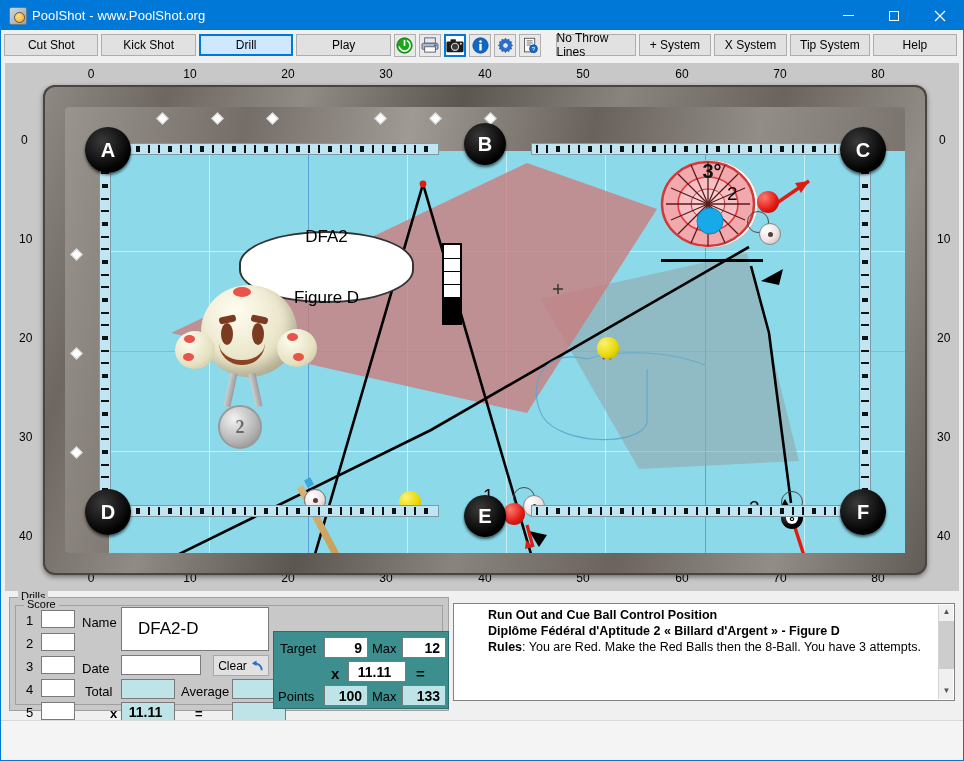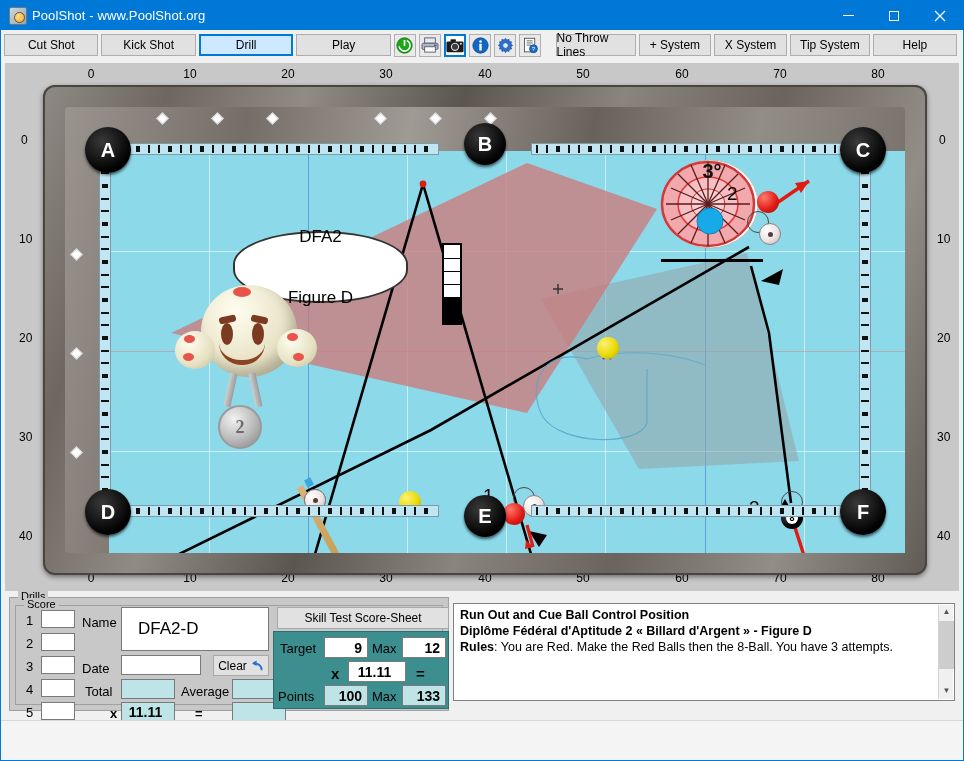--- a/index.html
+++ b/index.html
@@ -565,21 +565,21 @@
           <div class="power" style="left:333px; top:92px;">
             <div class="seg" style="top:13px;"></div>
             <div class="seg" style="top:26px;"></div>
             <div class="seg" style="top:39px;"></div>
             <div class="seg" style="top:52px;"></div>
             <div class="seg" style="top:65px;"></div>
             <div class="fill" style="height:26px; bottom:0;"></div>
             <div class="seg" style="bottom:13px;"></div>
           </div>
 
-          <div class="bubble" style="left:124px; top:80px;gap:41px;">
+          <div class="bubble" style="left:130px; top:80px;gap:41px;">
             <div>DFA2</div>
             <div>Figure D</div>
           </div>
           <div class="bubble-tail" style="left:145px; top:140px; transform:rotate(22deg);"></div>
 
           <div>
             <div class="mascot-head" style="left:92px; top:134px;"></div>
             <div class="cheek" style="left:66px;  top:180px;"></div>
             <div class="cheek" style="left:168px; top:178px;"></div>
             <div class="blush" style="left:124px; top:136px; width:18px; height:10px;"></div>
@@ -885,40 +885,39 @@
     <span class="lbl" style="left:80px; top:91px;">Total</span>
     <div class="cyanbox" style="position:absolute; left:116px; top:86px; width:54px; height:20px;"></div>
     <span class="lbl" style="left:176px; top:91px;">Average</span>
     <div class="cyanbox" style="position:absolute; left:227px; top:86px; width:54px; height:20px;"></div>
 
     <span class="lbl" style="left:105px; top:113px; font-weight:bold;">x</span>
     <div class="cyanbox" style="position:absolute; left:116px; top:109px; width:54px; height:20px; justify-content:center; color:#000;">11.11</div>
     <span class="lbl" style="left:190px; top:113px; font-weight:bold;">=</span>
     <div class="cyanbox" style="position:absolute; left:227px; top:109px; width:54px; height:20px;"></div>
 
-    <div class="score-head" style="left:272px; top:14px; width:172px; height:22px;">Skill Test Score-Sheet</div>
 
     <div class="teal" style="left:268px; top:38px; width:176px; height:78px;">
       <span class="lbl" style="left:6px; top:9px;">Target</span>
       <div class="whitebox" style="position:absolute; left:50px; top:5px; width:44px; height:21px;">9</div>
       <span class="lbl" style="left:98px; top:9px;">Max</span>
       <div class="whitebox" style="position:absolute; left:128px; top:5px; width:44px; height:21px;">12</div>
 
       <span class="lbl" style="left:57px; top:33px; font-weight:bold; font-size:15px;">x</span>
       <div class="whitebox" style="position:absolute; left:74px; top:29px; width:58px; height:21px; justify-content:center;">11.11</div>
       <span class="lbl" style="left:142px; top:33px; font-weight:bold; font-size:15px;">=</span>
 
       <span class="lbl" style="left:4px; top:57px;">Points</span>
       <div class="cyanbox" style="position:absolute; left:50px; top:53px; width:44px; height:21px;">100</div>
       <span class="lbl" style="left:98px; top:57px;">Max</span>
       <div class="cyanbox" style="position:absolute; left:128px; top:53px; width:44px; height:21px;">133</div>
     </div>
 
     <div class="desc" style="left:448px; top:10px; width:502px; height:98px;">
-      <div style="padding-right:18px;">
+      <div style="padding-right:18px;margin-left:28px;">
         <div style="font-weight:bold;">Run Out and Cue Ball Control Position</div>
         <div style="font-weight:bold;">Diplôme Fédéral d'Aptitude 2 « Billard d'Argent » - Figure D</div>
         <div>
           <b>Rules</b><span>: You are Red. Make the Red Balls then the 8-Ball. You have 3 attempts.</span>
         </div>
       </div>
       <div class="scrollbar">
         <div class="sb-arrow" style="top:0;">▲</div>
         <div class="sb-thumb"></div>
         <div class="sb-arrow" style="bottom:0;">▼</div>

